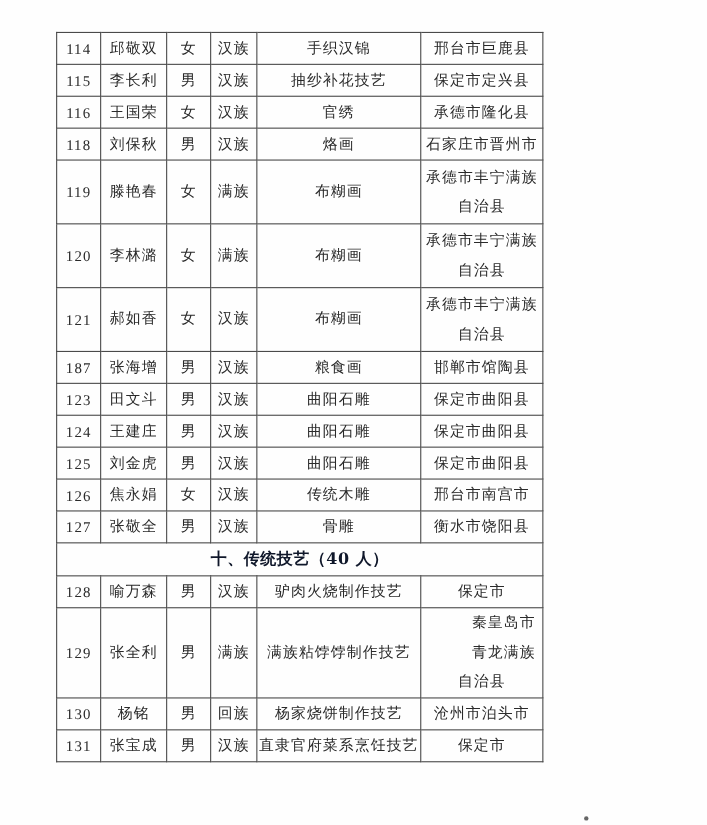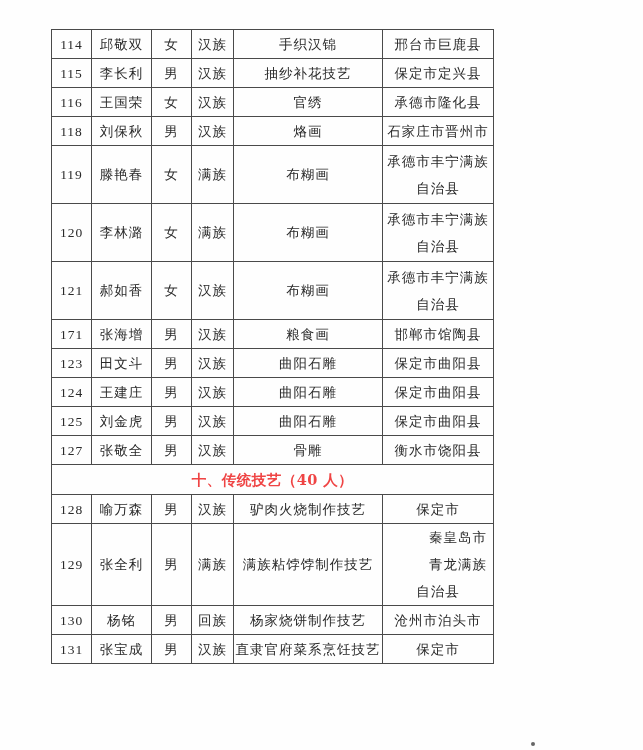--- a/index.html
+++ b/index.html
@@ -6,21 +6,21 @@
   body { width: 643px; height: 750px; position: relative; overflow: hidden;
          font-family: "DejaVu Serif", "Liberation Serif", serif; color: #222; }
   .page { position: absolute; left: 0; top: 0; width: 643px; height: 750px; background: #fefefe; }
   table.roster { position: absolute; left: 51px; top: 29px; width: 442px;
                  border-collapse: collapse; table-layout: fixed; }
   table.roster td { border: 1.5px solid #4a4a4a; text-align: center; vertical-align: middle;
                     font-size: 13.5px; padding: 0; line-height: 19px; letter-spacing: 1px; color: #2a2a2a; }
   td.num { font-family: "Liberation Serif", "DejaVu Serif", serif; font-weight: normal; font-size: 14px; letter-spacing: 0; }
   tr.r1 td { height: 28px; }
   tr.r2 td { height: 57px; }
-  tr.section td { height: 29px; font-weight: bold; font-size: 14.5px; letter-spacing: 0.5px; color: #ef4444; }
+  tr.section td { height: 29px; font-weight: bold; font-size: 14.5px; letter-spacing: 0.5px; color: #0f172a; }
   .mark { position: absolute; left: 531px; top: 742px; width: 4px; height: 4px; border-radius: 50%; background: #666; }
 </style>
 </head>
 <body>
 
 <div class="page">
   <table class="roster">
     <colgroup>
       <col style="width:40px">
         <col style="width:60px">
@@ -97,21 +97,21 @@
           <td>郝如香</td>
           <td>女</td>
           <td>汉族</td>
           <td>布糊画</td>
           <td>
             <div style="line-height: 27px;">承德市丰宁满族</div>
             <div style="line-height: 27px;">自治县</div>
           </td>
         </tr>
         <tr class="r1">
-          <td class="num">171</td>
+          <td class="num">187</td>
           <td>张海增</td>
           <td>男</td>
           <td>汉族</td>
           <td>粮食画</td>
           <td>
             <div>邯郸市馆陶县</div>
           </td>
         </tr>
         <tr class="r1">
           <td class="num">123</td>
@@ -134,20 +134,30 @@
           </td>
         </tr>
         <tr class="r1">
           <td class="num">125</td>
           <td>刘金虎</td>
           <td>男</td>
           <td>汉族</td>
           <td>曲阳石雕</td>
           <td>
             <div>保定市曲阳县</div>
+          </td>
+        </tr>
+        <tr class="r1">
+          <td class="num">126</td>
+          <td>焦永娟</td>
+          <td>女</td>
+          <td>汉族</td>
+          <td>传统木雕</td>
+          <td>
+            <div>邢台市南宫市</div>
           </td>
         </tr>
         <tr class="r1">
           <td class="num">127</td>
           <td>张敬全</td>
           <td>男</td>
           <td>汉族</td>
           <td>骨雕</td>
           <td>
             <div>衡水市饶阳县</div>

